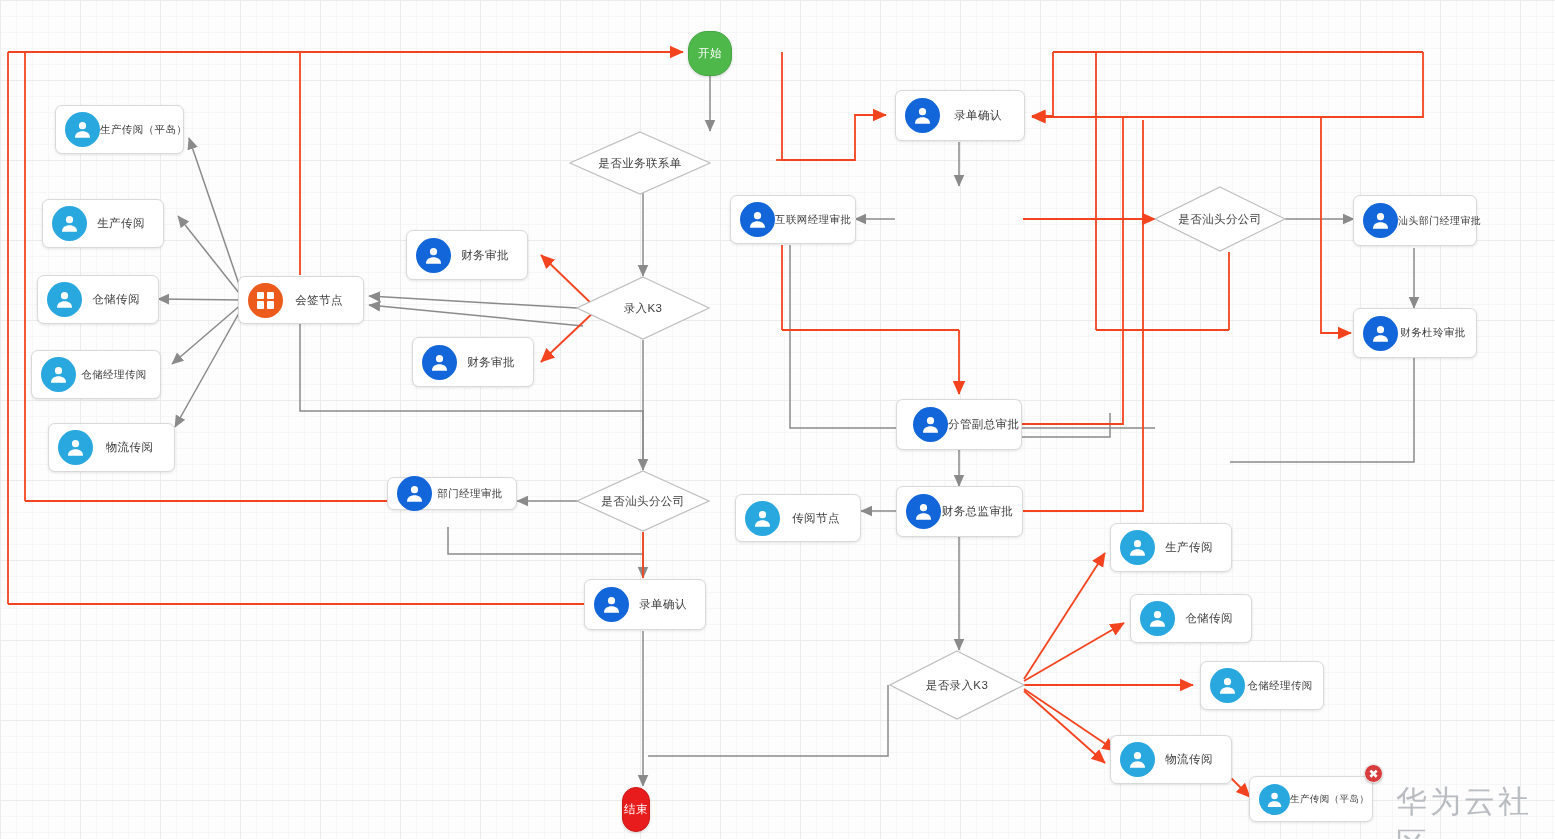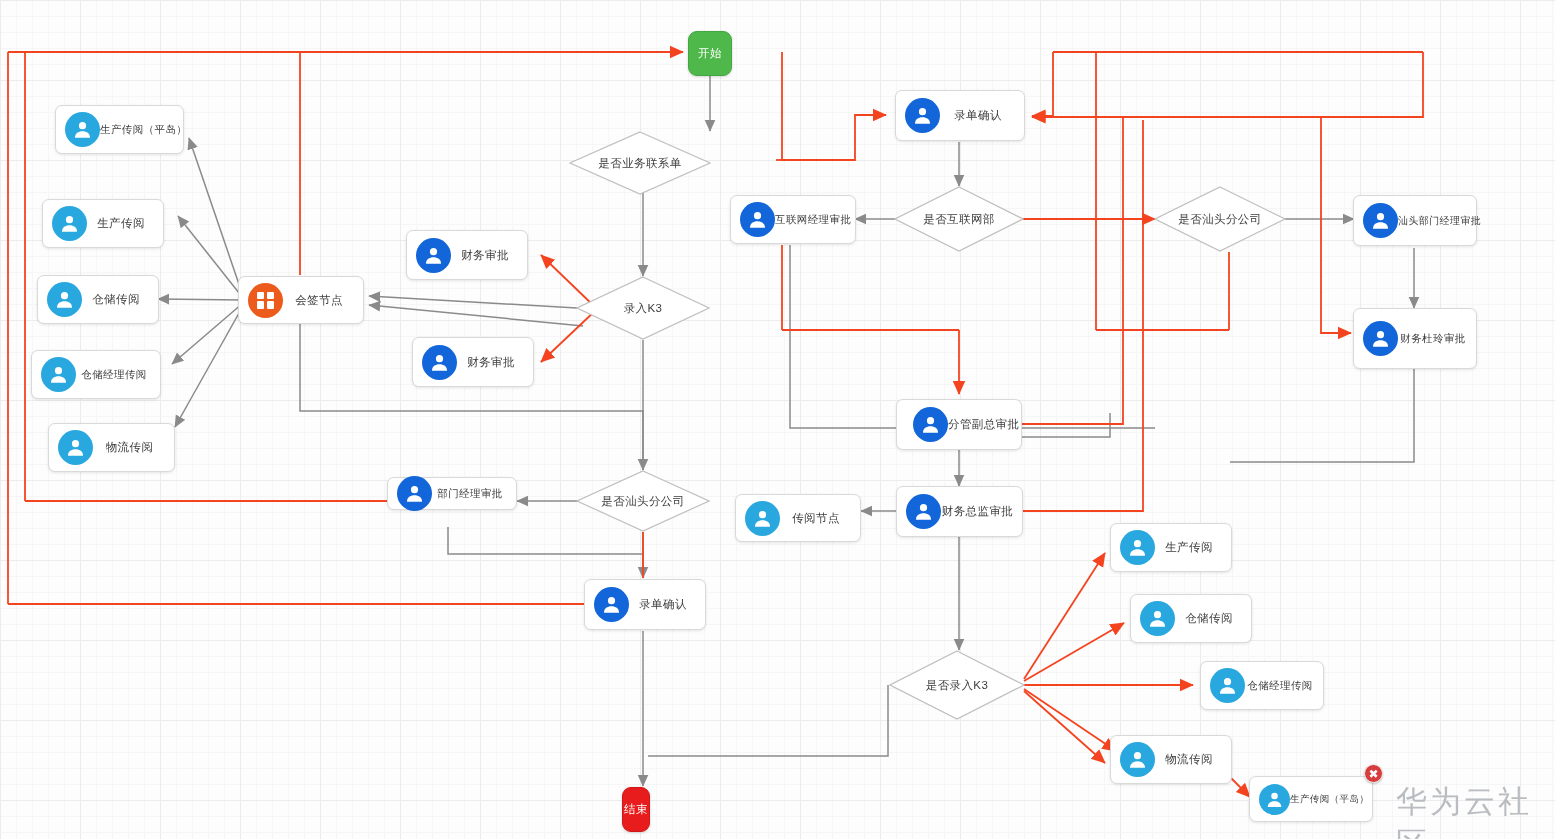--- a/index.html
+++ b/index.html
@@ -56,21 +56,21 @@
   }
   .nodegrid .g {
     width:17px;height:17px;
     display:grid; grid-template-columns:1fr 1fr; grid-template-rows:1fr 1fr;
     gap:2.5px;
   }
   .nodegrid .g i { background:#fff; border-radius:1px; display:block; }
 
   .terminal {
     position:absolute;
-    border-radius:9px;
+    border-radius:19px;
     display:flex; align-items:center; justify-content:center;
     font-size:11.5px; color:#ffffff; letter-spacing:.6px;
     box-shadow:0 1px 3px rgba(0,0,0,0.16);
   }
   .terminal.start { background:#4eb84b; border:1px solid #43a640; }
   .terminal.end   { background:#e81c1c; border:1px solid #cf1818; }
 
   .diamond { position:absolute; }
   .diamond .dlabel {
     position:absolute; left:0; top:50%; transform:translateY(-50%);
@@ -225,26 +225,20 @@
     <div class="dlabel">是否业务联系单</div>
   </div>
 
   <div class="diamond" style="left:643px;top:276px;width:134px;height:64px;margin-left:-67px;">
     <svg width="134" height="64">
       <polygon points="67,1 133,32 67,63 1,32" fill="#fff" stroke="#bfbfbf" stroke-width="1.2"></polygon>
     </svg>
     <div class="dlabel">录入K3</div>
   </div>
 
-  <div class="diamond" style="left:959px;top:186px;width:130px;height:66px;margin-left:-65px;">
-    <svg width="130" height="66">
-      <polygon points="65,1 129,33 65,65 1,33" fill="#fff" stroke="#bfbfbf" stroke-width="1.2"></polygon>
-    </svg>
-    <div class="dlabel">是否互联网部</div>
-  </div>
 
   <div class="diamond" style="left:1220px;top:186px;width:132px;height:66px;margin-left:-66px;">
     <svg width="132" height="66">
       <polygon points="66,1 131,33 66,65 1,33" fill="#fff" stroke="#bfbfbf" stroke-width="1.2"></polygon>
     </svg>
     <div class="dlabel">是否汕头分公司</div>
   </div>
 
   <div class="diamond" style="left:643px;top:470px;width:134px;height:62px;margin-left:-67px;">
     <svg width="134" height="62">
@@ -415,21 +409,21 @@
   <div class="node" style="left:1353px;top:195px;width:124px;height:51px;">
     <span class="avatar approve">
       <svg viewBox="0 0 24 24" fill="#fff">
           <circle cx="12" cy="7.6" r="4.1"></circle>
           <path d="M3.4 21.4c0-4.8 3.9-7.3 8.6-7.3s8.6 2.5 8.6 7.3z"></path>
         </svg>
     </span>
     <span class="label" style="font-size:10px">汕头部门经理审批</span>
   </div>
 
-  <div class="node" style="left:1353px;top:308px;width:124px;height:61px;">
+  <div class="node" style="left:1353px;top:308px;width:124px;height:50px;">
     <span class="avatar approve">
       <svg viewBox="0 0 24 24" fill="#fff">
           <circle cx="12" cy="7.6" r="4.1"></circle>
           <path d="M3.4 21.4c0-4.8 3.9-7.3 8.6-7.3s8.6 2.5 8.6 7.3z"></path>
         </svg>
     </span>
     <span class="label" style="font-size:10.5px">财务杜玲审批</span>
   </div>
 
   <div class="node" style="left:1110px;top:523px;width:122px;height:49px;">

